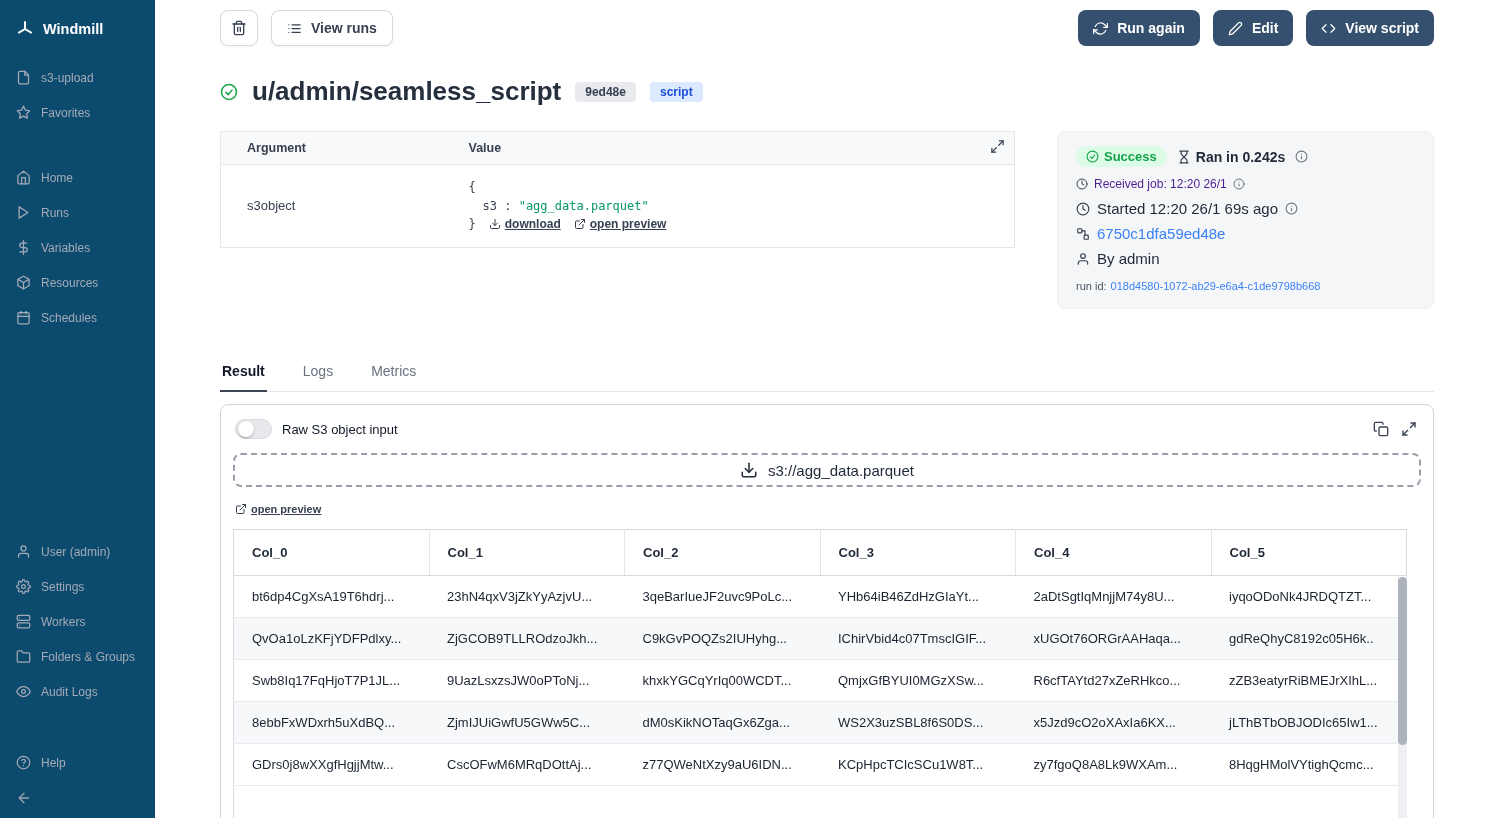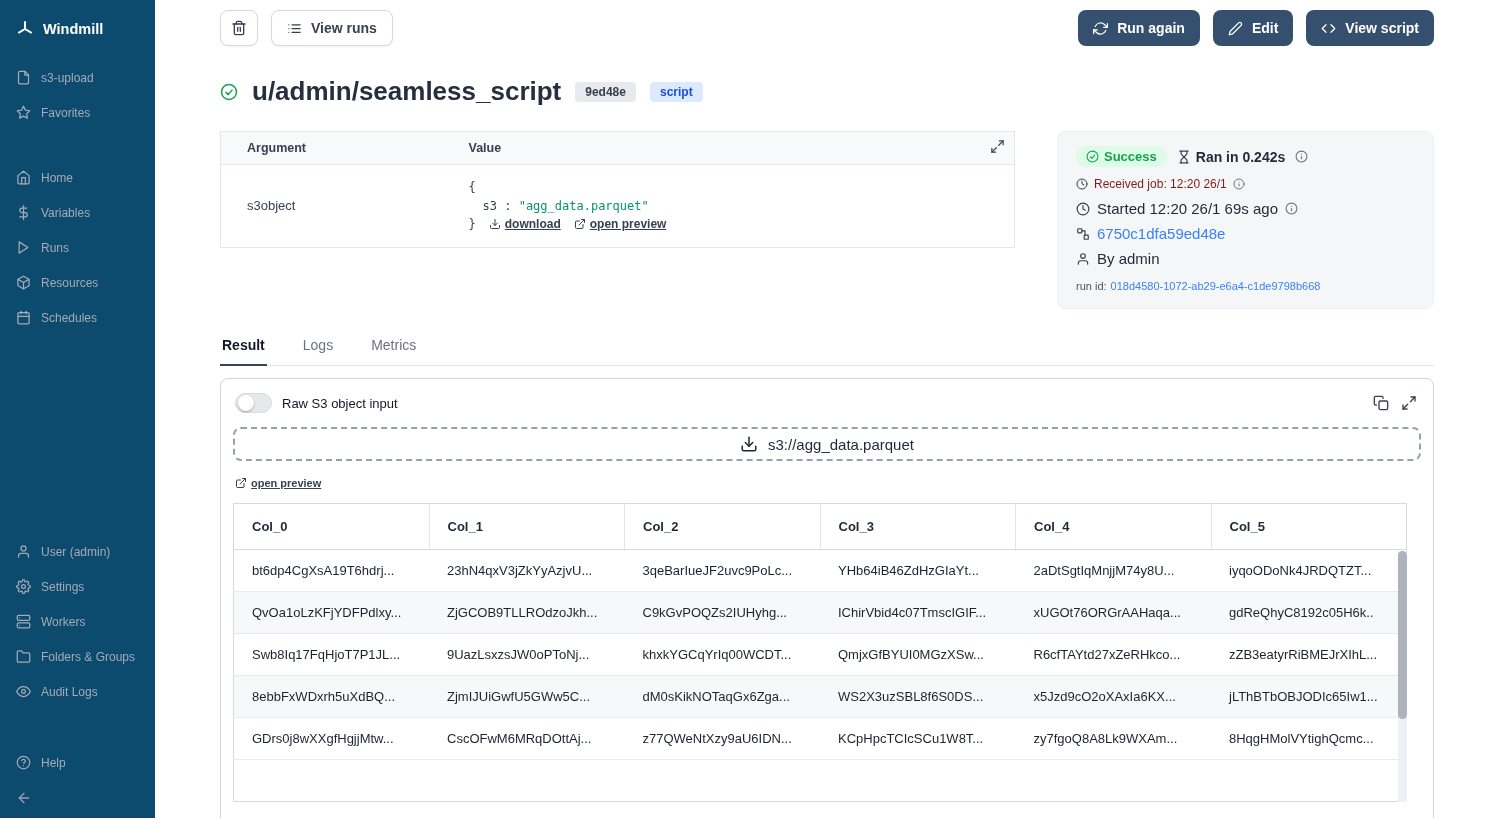--- a/index.html
+++ b/index.html
@@ -57,30 +57,30 @@
   .json-line3 { display:flex; align-items:center; gap:13px; }
   .link-mini { display:inline-flex; align-items:center; gap:4px; font-family:"Liberation Sans",sans-serif; font-size:12px; font-weight:700; color:#374151; text-decoration:underline; cursor:pointer; }
 
   
   .status-card { flex:1; background:#f5f6f8; border:1px solid #eceef1; border-radius:8px; padding:14px 18px 16px; }
   .st-row { display:flex; align-items:center; }
   .badge-success { display:inline-flex; align-items:center; gap:5px; background:#dcfce7; color:#16a34a; font-size:13px; font-weight:600; padding:3px 10px; border-radius:12px; }
   .st-r1 { gap:10px; }
   .ran-in { font-size:14px; font-weight:700; color:#1f2937; display:inline-flex; align-items:center; gap:5px; }
   .info-ic { color:#6b7280; }
-  .st-r2 { margin-top:10px; gap:6px; font-size:12px; color:#7f1d1d; }
+  .st-r2 { margin-top:10px; gap:6px; font-size:12px; color:#4c1d95; }
   .st-r3 { margin-top:9px; gap:7px; font-size:15px; color:#1f2937; }
   .st-r4 { margin-top:8px; gap:7px; font-size:15px; }
   .st-r5 { margin-top:8px; gap:7px; font-size:15px; color:#1f2937; }
   .st-r6 { margin-top:13px; font-size:11px; color:#4b5563; gap:4px; }
   .link-blue { color:#3b82f6; text-decoration:none; cursor:pointer; }
   .st-muted-ic { color:#374151; }
 
   
-  .tabs { margin-top:28px; display:flex; gap:34px; border-bottom:1px solid #e5e7eb; }
+  .tabs { margin-top:54px; display:flex; gap:34px; border-bottom:1px solid #e5e7eb; }
   .tab { padding:0 2px 11px; font-size:14px; color:#6b7280; cursor:pointer; }
   .tab.active { color:#111827; font-weight:600; border-bottom:2px solid #3b4252; margin-bottom:-1px; }
 
   
   .result-panel { margin-top:12px; border:1px solid #d1d5db; border-radius:8px; padding:12px; height:540px; }
   .rp-head { display:flex; justify-content:space-between; align-items:center; padding:2px 4px 0 2px; }
   .rp-toggle-group { display:flex; align-items:center; gap:10px; }
   .toggle { width:37px; height:20px; border-radius:10px; background:#e7e8eb; border:1px solid #d8dbe0; position:relative; cursor:pointer; }
   .toggle-knob { width:16px; height:16px; border-radius:50%; background:#fff; position:absolute; top:1px; left:2px; box-shadow:0 1px 2px rgba(0,0,0,.3); }
   .rp-toggle-label { font-size:13px; color:#111827; }
@@ -142,33 +142,33 @@
           <svg class="ic i15" viewBox="0 0 24 24">
             <path d="M3 9l9-7 9 7v11a2 2 0 0 1-2 2H5a2 2 0 0 1-2-2z"></path>
             <polyline points="9 22 9 12 15 12 15 22"></polyline>
           </svg>
         </span>
       <span>Home</span>
     </a>
     <a class="sb-item">
       <span>
           <svg class="ic i15" viewBox="0 0 24 24">
+            <polygon points="5 3 19 12 5 21 5 3"></polygon>
+          </svg>
+        </span>
+      <span>Runs</span>
+    </a>
+    <a class="sb-item">
+      <span>
+          <svg class="ic i15" viewBox="0 0 24 24">
             <line x1="12" y1="1" x2="12" y2="23"></line>
             <path d="M17 5H9.5a3.5 3.5 0 0 0 0 7h5a3.5 3.5 0 0 1 0 7H6"></path>
           </svg>
         </span>
       <span>Variables</span>
-    </a>
-    <a class="sb-item">
-      <span>
-          <svg class="ic i15" viewBox="0 0 24 24">
-            <polygon points="5 3 19 12 5 21 5 3"></polygon>
-          </svg>
-        </span>
-      <span>Runs</span>
     </a>
     <a class="sb-item">
       <span>
           <svg class="ic i15" viewBox="0 0 24 24">
             <path d="M21 16V8a2 2 0 0 0-1-1.73l-7-4a2 2 0 0 0-2 0l-7 4A2 2 0 0 0 3 8v8a2 2 0 0 0 1 1.73l7 4a2 2 0 0 0 2 0l7-4A2 2 0 0 0 21 16z"></path>
             <polyline points="3.27 6.96 12 12.01 20.73 6.96"></polyline>
             <line x1="12" y1="22.08" x2="12" y2="12"></line>
           </svg>
         </span>
       <span>Resources</span>

